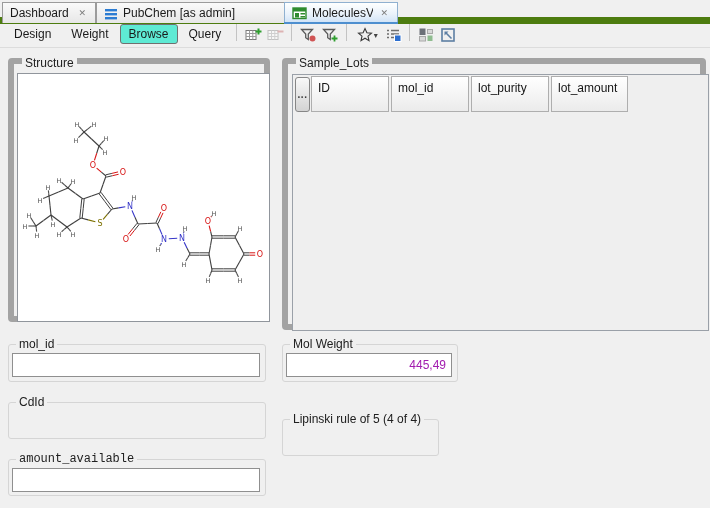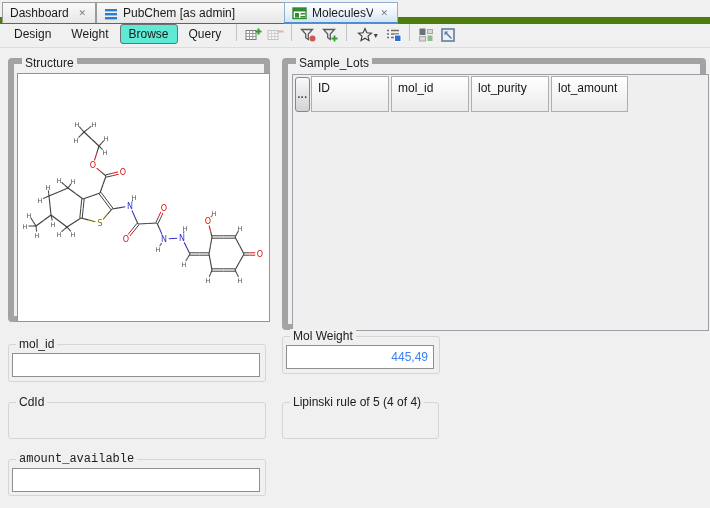--- a/index.html
+++ b/index.html
@@ -42,21 +42,21 @@
                   display:flex; align-items:center; justify-content:center; letter-spacing:.5px; }
   .hdr-row { position:absolute; left:18px; top:1px; display:flex; gap:2px; }
   .hdr-cell { width:78px; height:36px; background:linear-gradient(#ffffff,#ebebeb); border:1px solid #aeaeae;
               padding:4px 4px 0 6px; color:#141414; }
   .hdr-cell:last-child { width:77px; }
 
   
   .field-group { position:absolute; border:1px solid #d5d5d5; border-radius:3px; }
   .field-group > .gb-title { position:absolute; top:-8px; left:7px; background:#f0f0f0; padding:0 3px; color:#202020; white-space:nowrap; }
   .field-group input { position:absolute; left:3px; top:8px; width:calc(100% - 8px); height:24px; border:1px solid #8f8f8f;
-                       background:#fff; font-family:inherit; font-size:12px; padding:7px 5px; color:#3b82f6; }
+                       background:#fff; font-family:inherit; font-size:12px; padding:7px 5px; color:#a21caf; }
   .field-group input.right { text-align:right; }
 </style>
 </head>
 <body>
 
 <div id="app">
 
   <div class="tabbar">
     <div class="tab" style="left:2px;width:94px;">
       <span class="tab-label">Dashboard</span>
@@ -346,30 +346,30 @@
         <div class="hdr-cell">lot_amount</div>
       </div>
     </div>
   </div>
 
   <div class="field-group" style="left:8px;top:344px;width:258px;height:38px;">
     <span class="gb-title">mol_id</span>
     <input value="" style="">
   </div>
 
-  <div class="field-group" style="left:282px;top:336px;width:158px;height:38px;">
+  <div class="field-group" style="left:282px;top:344px;width:176px;height:38px;">
     <span class="gb-title">Mol Weight</span>
     <input class="right" value="445,49" style="">
   </div>
 
   <div class="field-group" style="left:8px;top:402px;width:258px;height:37px;">
     <span class="gb-title">CdId</span>
   </div>
 
-  <div class="field-group" style="left:282px;top:402px;width:157px;height:37px;">
+  <div class="field-group" style="left:282px;top:419px;width:157px;height:37px;">
     <span class="gb-title">Lipinski rule of 5 (4 of 4)</span>
   </div>
 
   <div class="field-group" style="left:8px;top:459px;width:258px;height:37px;font-family:Liberation Mono, monospace;">
     <span class="gb-title">amount_available</span>
     <input value="" style="">
   </div>
 
 </div>
 

